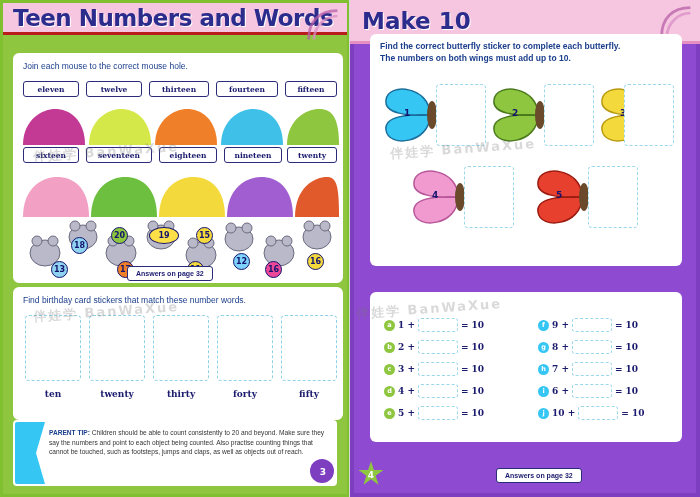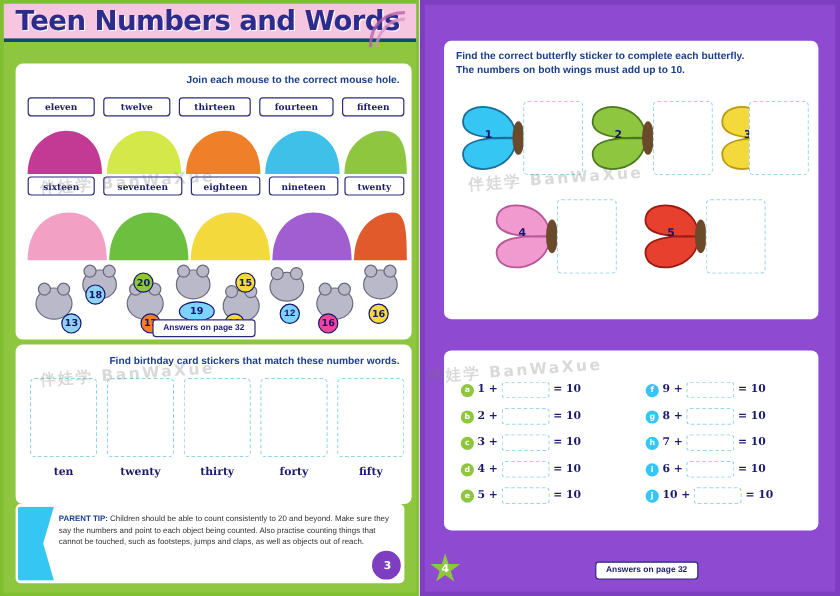--- a/index.html
+++ b/index.html
@@ -19,42 +19,42 @@
     overflow:hidden;
   }
   .page-left-inner {
     position:absolute; inset:4px;
     background:#8ec63f;
     border-radius:2px;
   }
   .hdr-left {
     position:absolute; left:0; top:0; width:100%; height:32px;
     background:#f6c6e0;
-    border-bottom:3px solid #0c4a6e;
+    border-bottom:3px solid #b91c1c;
     display:flex; align-items:center;
   }
   .hdr-left .title {
     font-family:"DejaVu Sans", sans-serif;
     font-weight:bold; font-size:23px; color:#2c2c8c;
     letter-spacing:-0.5px; margin-left:10px;
     text-shadow:1px 1px 0 #ffffff;
   }
   .corner-swirl {
     position:absolute; right:6px; top:4px; width:36px; height:36px;
     opacity:.75;
   }
 
   
   .panel {
     position:absolute; background:#ffffff;
     border:2px solid #ffffff; border-radius:6px;
   }
   .panel-instr {
-    font-size:8.5px; color:#1b3e8c; font-weight:bold;
-    padding:6px 8px 2px 8px; line-height:1.25;text-align:right;
+    font-size:8.5px; color:#1b3e8c; font-weight:normal;
+    padding:6px 8px 2px 8px; line-height:1.25;
   }
 
   .wordbox {
     border:1.5px solid #2b2b7a; border-radius:3px;
     background:#ffffff; color:#1b1b6e;
     font-family:"DejaVu Serif", serif;
     font-weight:bold; font-size:7.5px;
     text-align:center; padding:2.5px 0 2px 0;
     position:absolute;
   }
@@ -242,26 +242,26 @@
             <circle cx="250" cy="28" r="5"></circle>
             <circle cx="266" cy="28" r="5"></circle>
           <ellipse cx="296" cy="24" rx="14" ry="12"></ellipse>
             <circle cx="288" cy="13" r="5"></circle>
             <circle cx="304" cy="13" r="5"></circle>
         </g>
       </svg>
 
       <div class="numcircle" style="left:56px; top:182px; width:17px; height:17px; background:#8fd3f0;">18</div>
       <div class="numcircle" style="left:96px; top:172px; width:17px; height:17px; background:#8ec63f;">20</div>
-      <div class="numcircle" style="left:134px; top:172px; width:30px; height:17px; background:#7dd3fc;margin-top:24px;">19</div>
+      <div class="numcircle" style="left:134px; top:172px; width:30px; height:17px; background:#fde047;">19</div>
       <div class="numcircle" style="left:181px; top:172px; width:17px; height:17px; background:#f3d93c;">15</div>
       <div class="numcircle" style="left:36px; top:206px; width:17px; height:17px; background:#8fd3f0;">13</div>
       <div class="numcircle" style="left:102px; top:206px; width:17px; height:17px; background:#f07f2a;">17</div>
       <div class="numcircle" style="left:172px; top:206px; width:17px; height:17px; background:#f3d93c;">11</div>
-      <div class="numcircle" style="left:218px; top:198px; width:17px; height:17px; background:#7dd3fc;font-family:Liberation Mono, monospace;">12</div>
+      <div class="numcircle" style="left:218px; top:198px; width:17px; height:17px; background:#7dd3fc;">12</div>
       <div class="numcircle" style="left:250px; top:206px; width:17px; height:17px; background:#ec4899;">16</div>
       <div class="numcircle" style="left:292px; top:198px; width:17px; height:17px; background:#f3d93c;">16</div>
     </div>
 
     <div class="answers-tag" style="left:124px; top:263px;">Answers on page 32</div>
 
     <div class="panel" style="left:10px; top:284px; width:330px; height:133px;">
       <div class="panel-instr">Find birthday card stickers that match these number words.</div>
 
       <div class="stickerbox" style="left:10px; top:26px; width:56px; height:66px;"></div>
@@ -292,20 +292,27 @@
 
     <div class="wm" style="left:30px; top:140px; transform:rotate(-4deg);">伴娃学 BanWaXue</div>
     <div class="wm" style="left:30px; top:300px; transform:rotate(-4deg);">伴娃学 BanWaXue</div>
   </div>
 
   <div class="gutter"></div>
 
   <div class="page-right">
     <div class="page-right-inner"></div>
 
+    <div class="hdr-right">
+      <div class="title">Make 10</div>
+      <svg class="corner-swirl" viewBox="0 0 40 40">
+        <path d="M4 36 C4 16 16 4 36 4" stroke="#b85fa8" stroke-width="3" fill="none"></path>
+        <path d="M10 36 C10 22 22 10 36 10" stroke="#d98ec6" stroke-width="3" fill="none"></path>
+      </svg>
+    </div>
 
     <div class="panel-r" style="left:20px; top:34px; width:312px; height:232px;">
       <div class="instr">Find the correct butterfly sticker to complete each butterfly.</div>
       <div class="instr" style="padding-top:1px;">The numbers on both wings must add up to 10.</div>
 
       <svg style="position:absolute; left:10px; top:46px;" width="60" height="70">
         <path d="M50 35 C50 6 8 2 6 20 C4 34 28 36 50 35 C28 34 4 36 6 50 C8 68 50 64 50 35 Z" fill="#35c6f4" stroke="#1a6e9c" stroke-width="1.5"></path>
         <ellipse cx="52" cy="35" rx="5" ry="14" fill="#6b4a2b"></ellipse>
       </svg>
       <div class="bfnum" style="left:34px; top:74px;">1</div>

